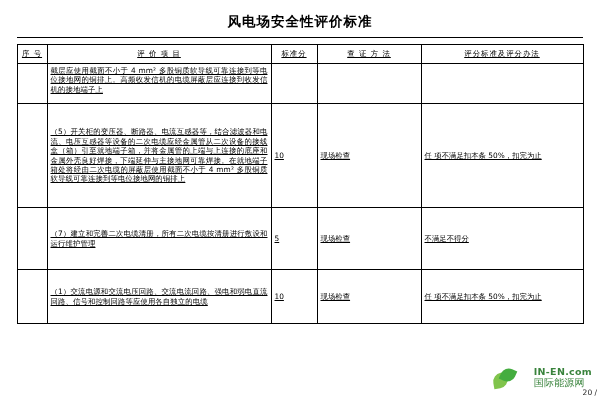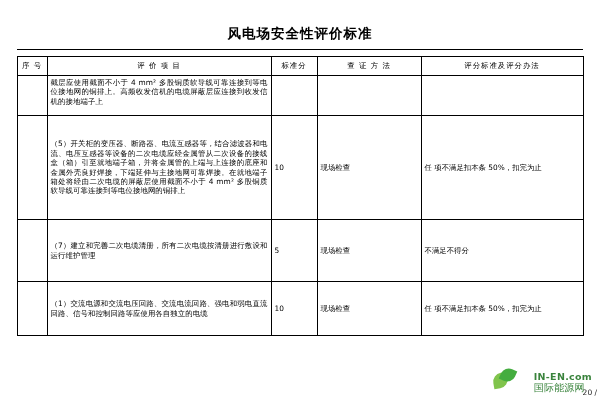--- a/index.html
+++ b/index.html
@@ -13,40 +13,41 @@
     overflow: hidden;
     font-family: "DejaVu Sans", "Liberation Sans", sans-serif;
     color: #000000;
     position: relative;
   }
   .page {
     position: relative;
     width: 600px;
     height: 405px;
     box-sizing: border-box;
-    padding: 16px;
+    padding: 4px;
   }
   .doc-title {
     text-align: center;
     font-size: 13.5px;
     font-weight: bold;
     letter-spacing: 1px;
     padding-top: 9px;
     padding-bottom: 4px;
   }
   .title-rule {
     width: 566px;
     margin: 2px auto 6px auto;
     border-bottom: 1.6px solid #000;
   }
   table.main {
     width: 566px;
     margin: 4px auto;
     border-collapse: collapse;
     table-layout: fixed;
+    text-decoration: underline;
   }
   table.main td, table.main th {
     border: 1px solid #000;
     vertical-align: middle;
     font-weight: normal;
     padding: 2px 3px;
     font-size: 7.4px;
     line-height: 1.28;
   }
   thead td {
@@ -102,21 +103,21 @@
     font-size: 7.5px;
     color: #222;
     margin-left: 9px;
   }
   
   .watermark {
     position: absolute;
     right: 8px;
     bottom: 12px;
     display: flex;
-    align-items: flex-end;
+    align-items: flex-start;
     gap: 16px;
     opacity: 0.95;
   }
   .wm-leaf {
     width: 26px;
     height: 26px;
     position: relative;
   }
   .wm-leaf .l1, .wm-leaf .l2 {
     position: absolute;

